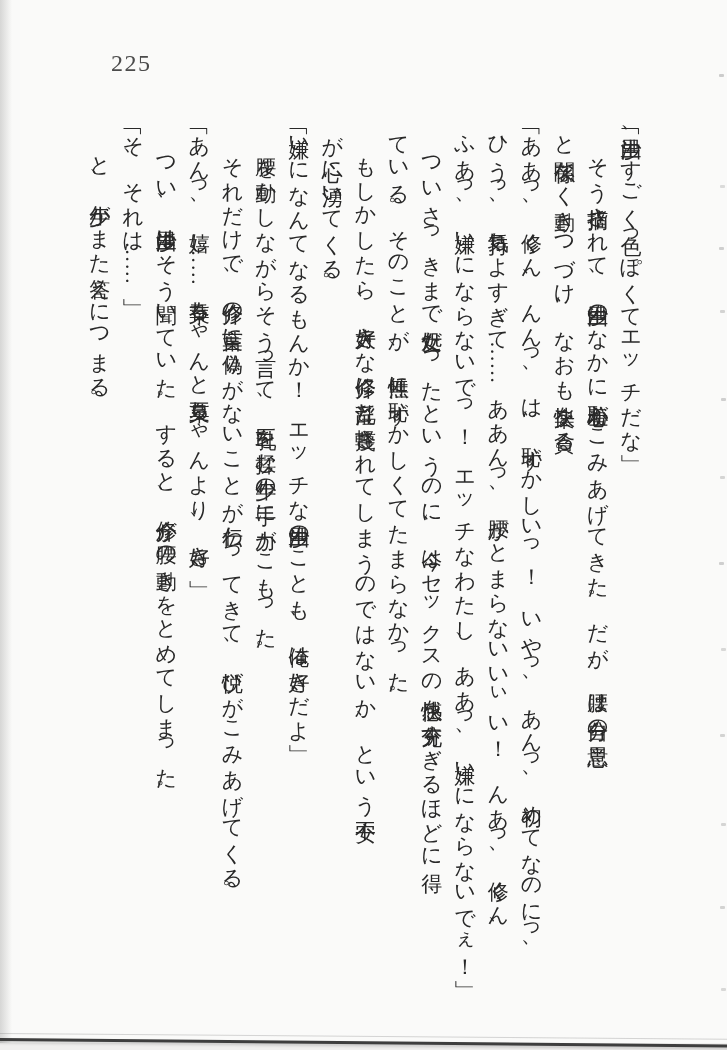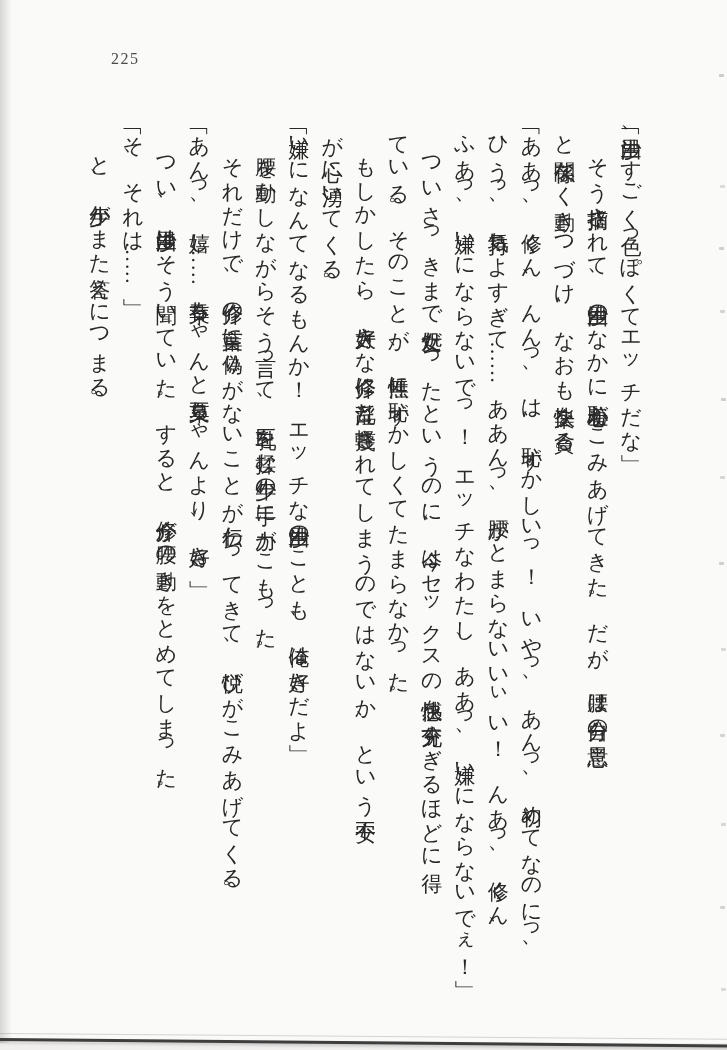--- a/index.html
+++ b/index.html
@@ -43,21 +43,21 @@
   }
   .below-strip {
     position: absolute;
     left: 0; bottom: 0;
     width: 100%; height: 7px;
     background: #f0efee;
   }
   .page-number {
     position: absolute;
     left: 111px; top: 50px;
-    font-size: 16px;
+    font-size: 24px;
     letter-spacing: 1.5px;
     color: #4b4b4b;
   }
   .text-block {
     position: absolute;
     top: 121px;
     right: 80px;
     height: 823px;
     writing-mode: vertical-rl;
     text-orientation: mixed;

